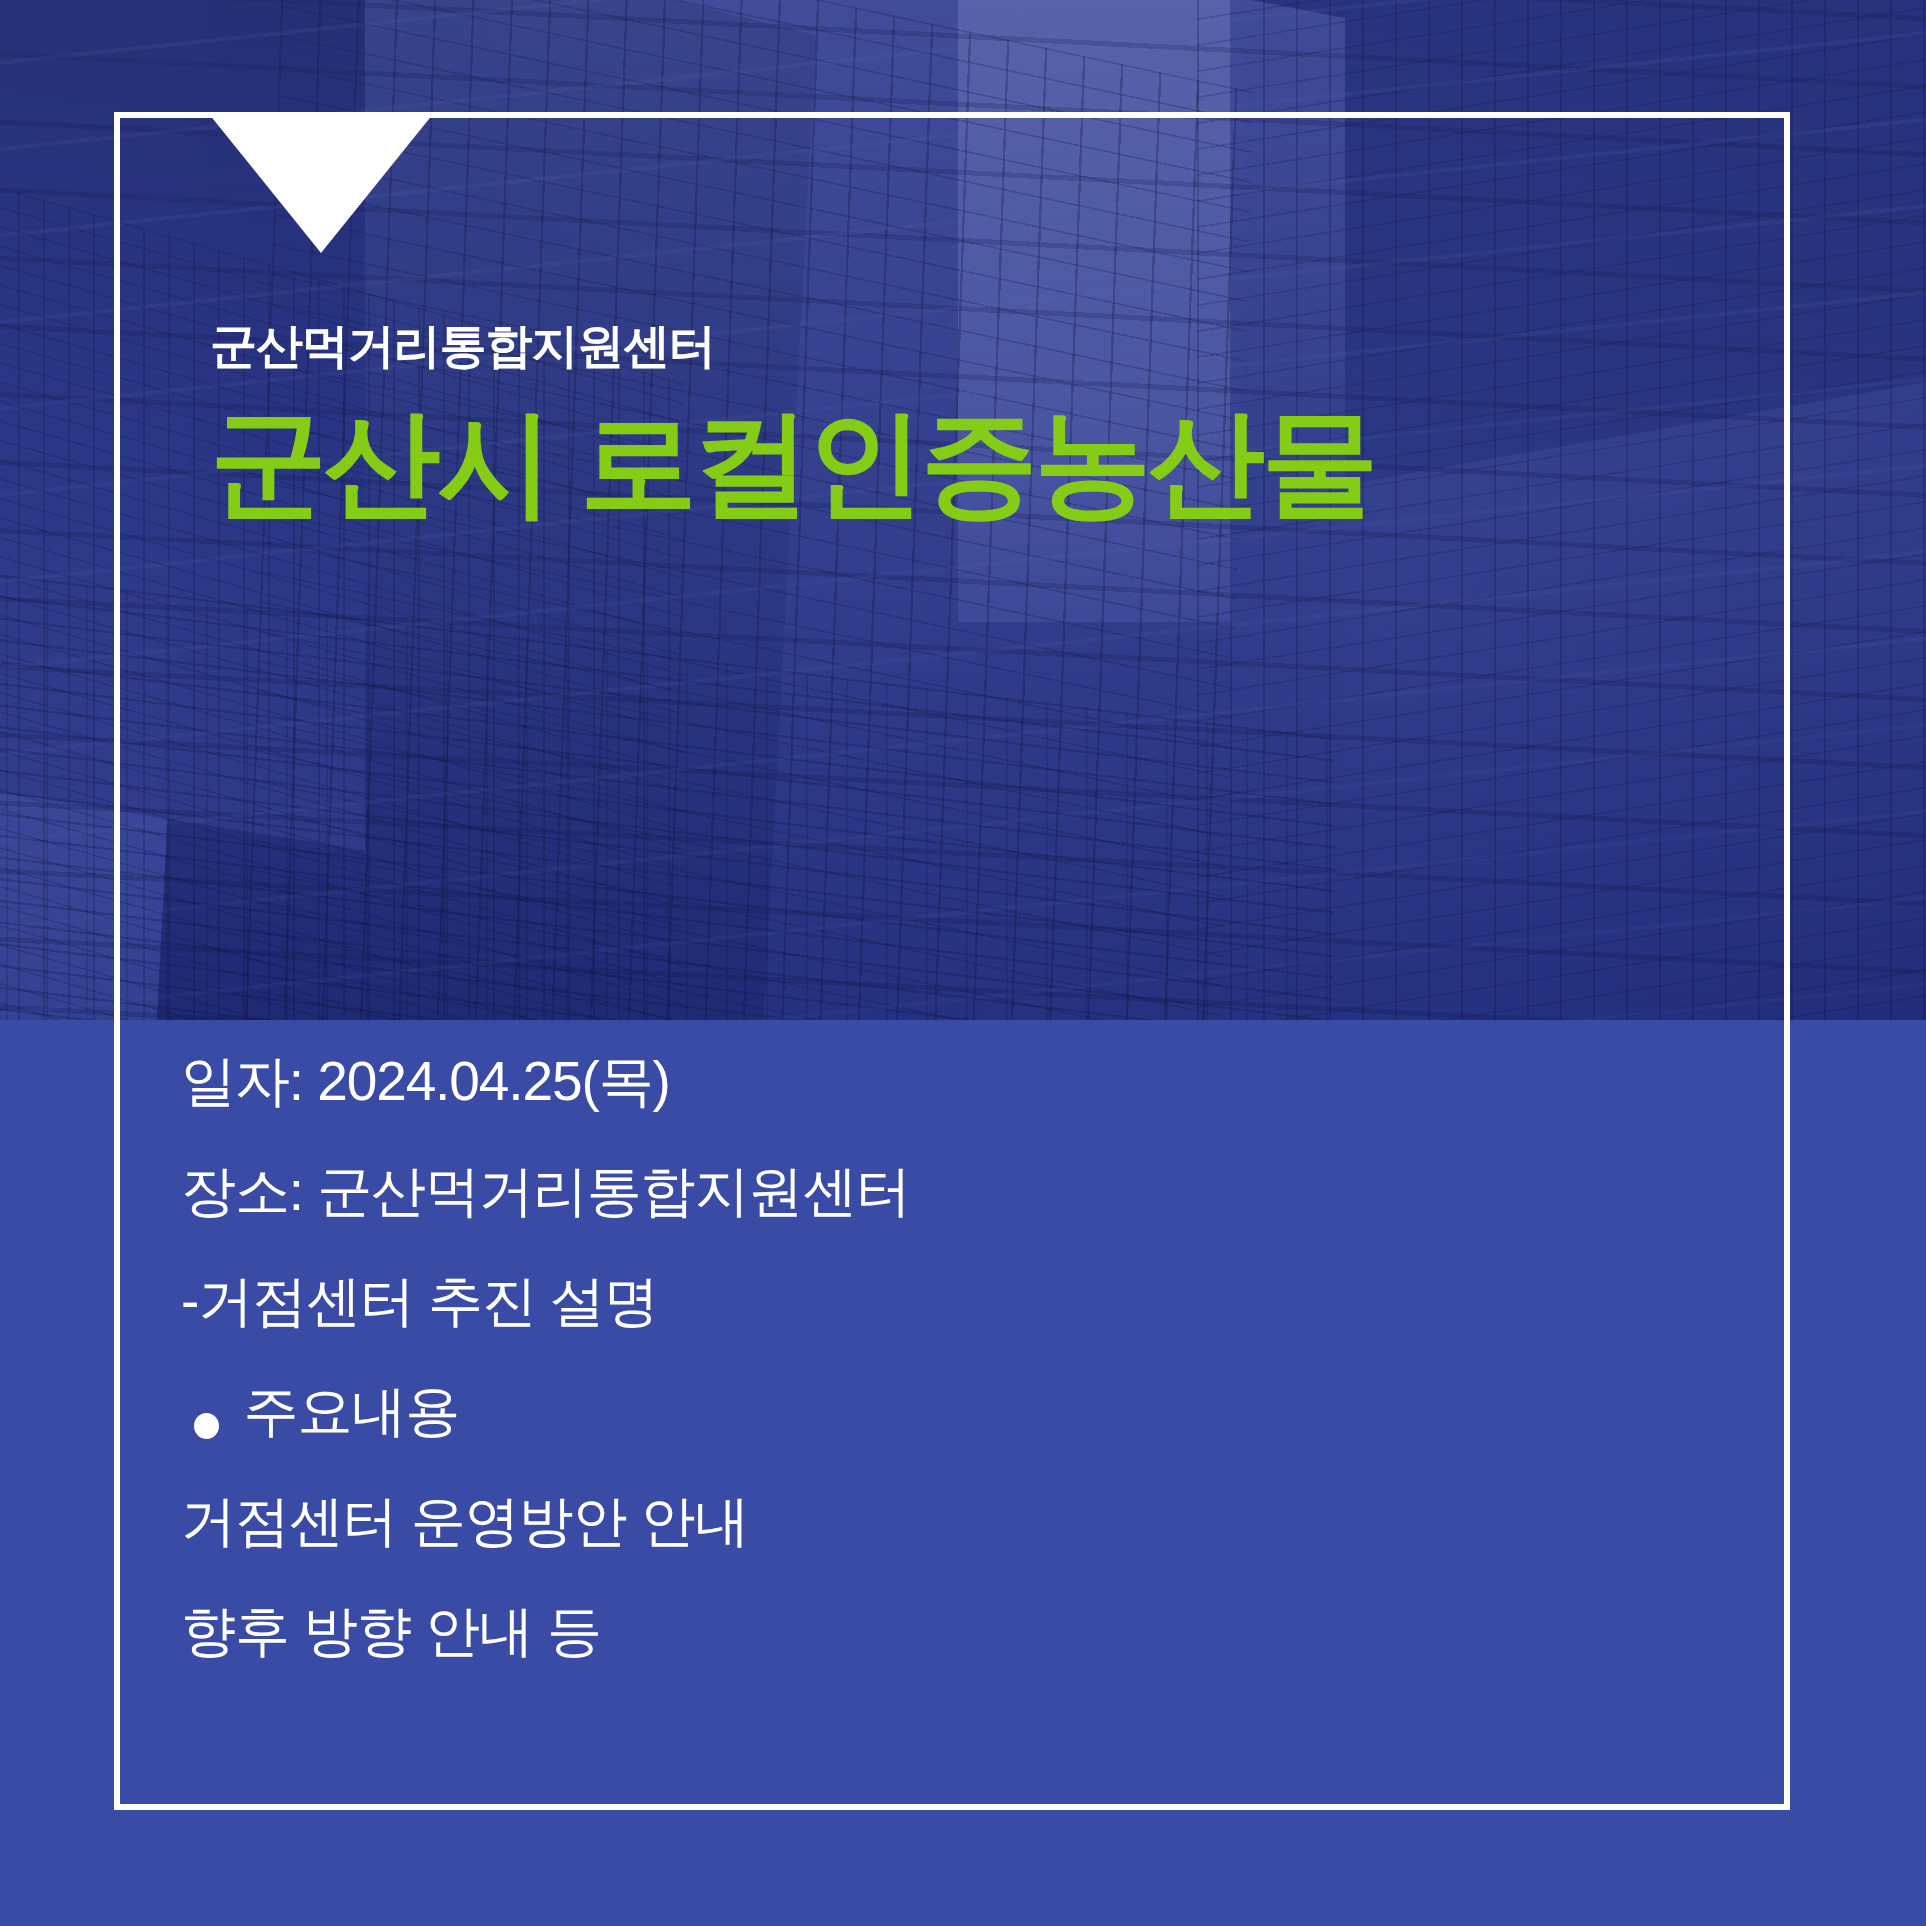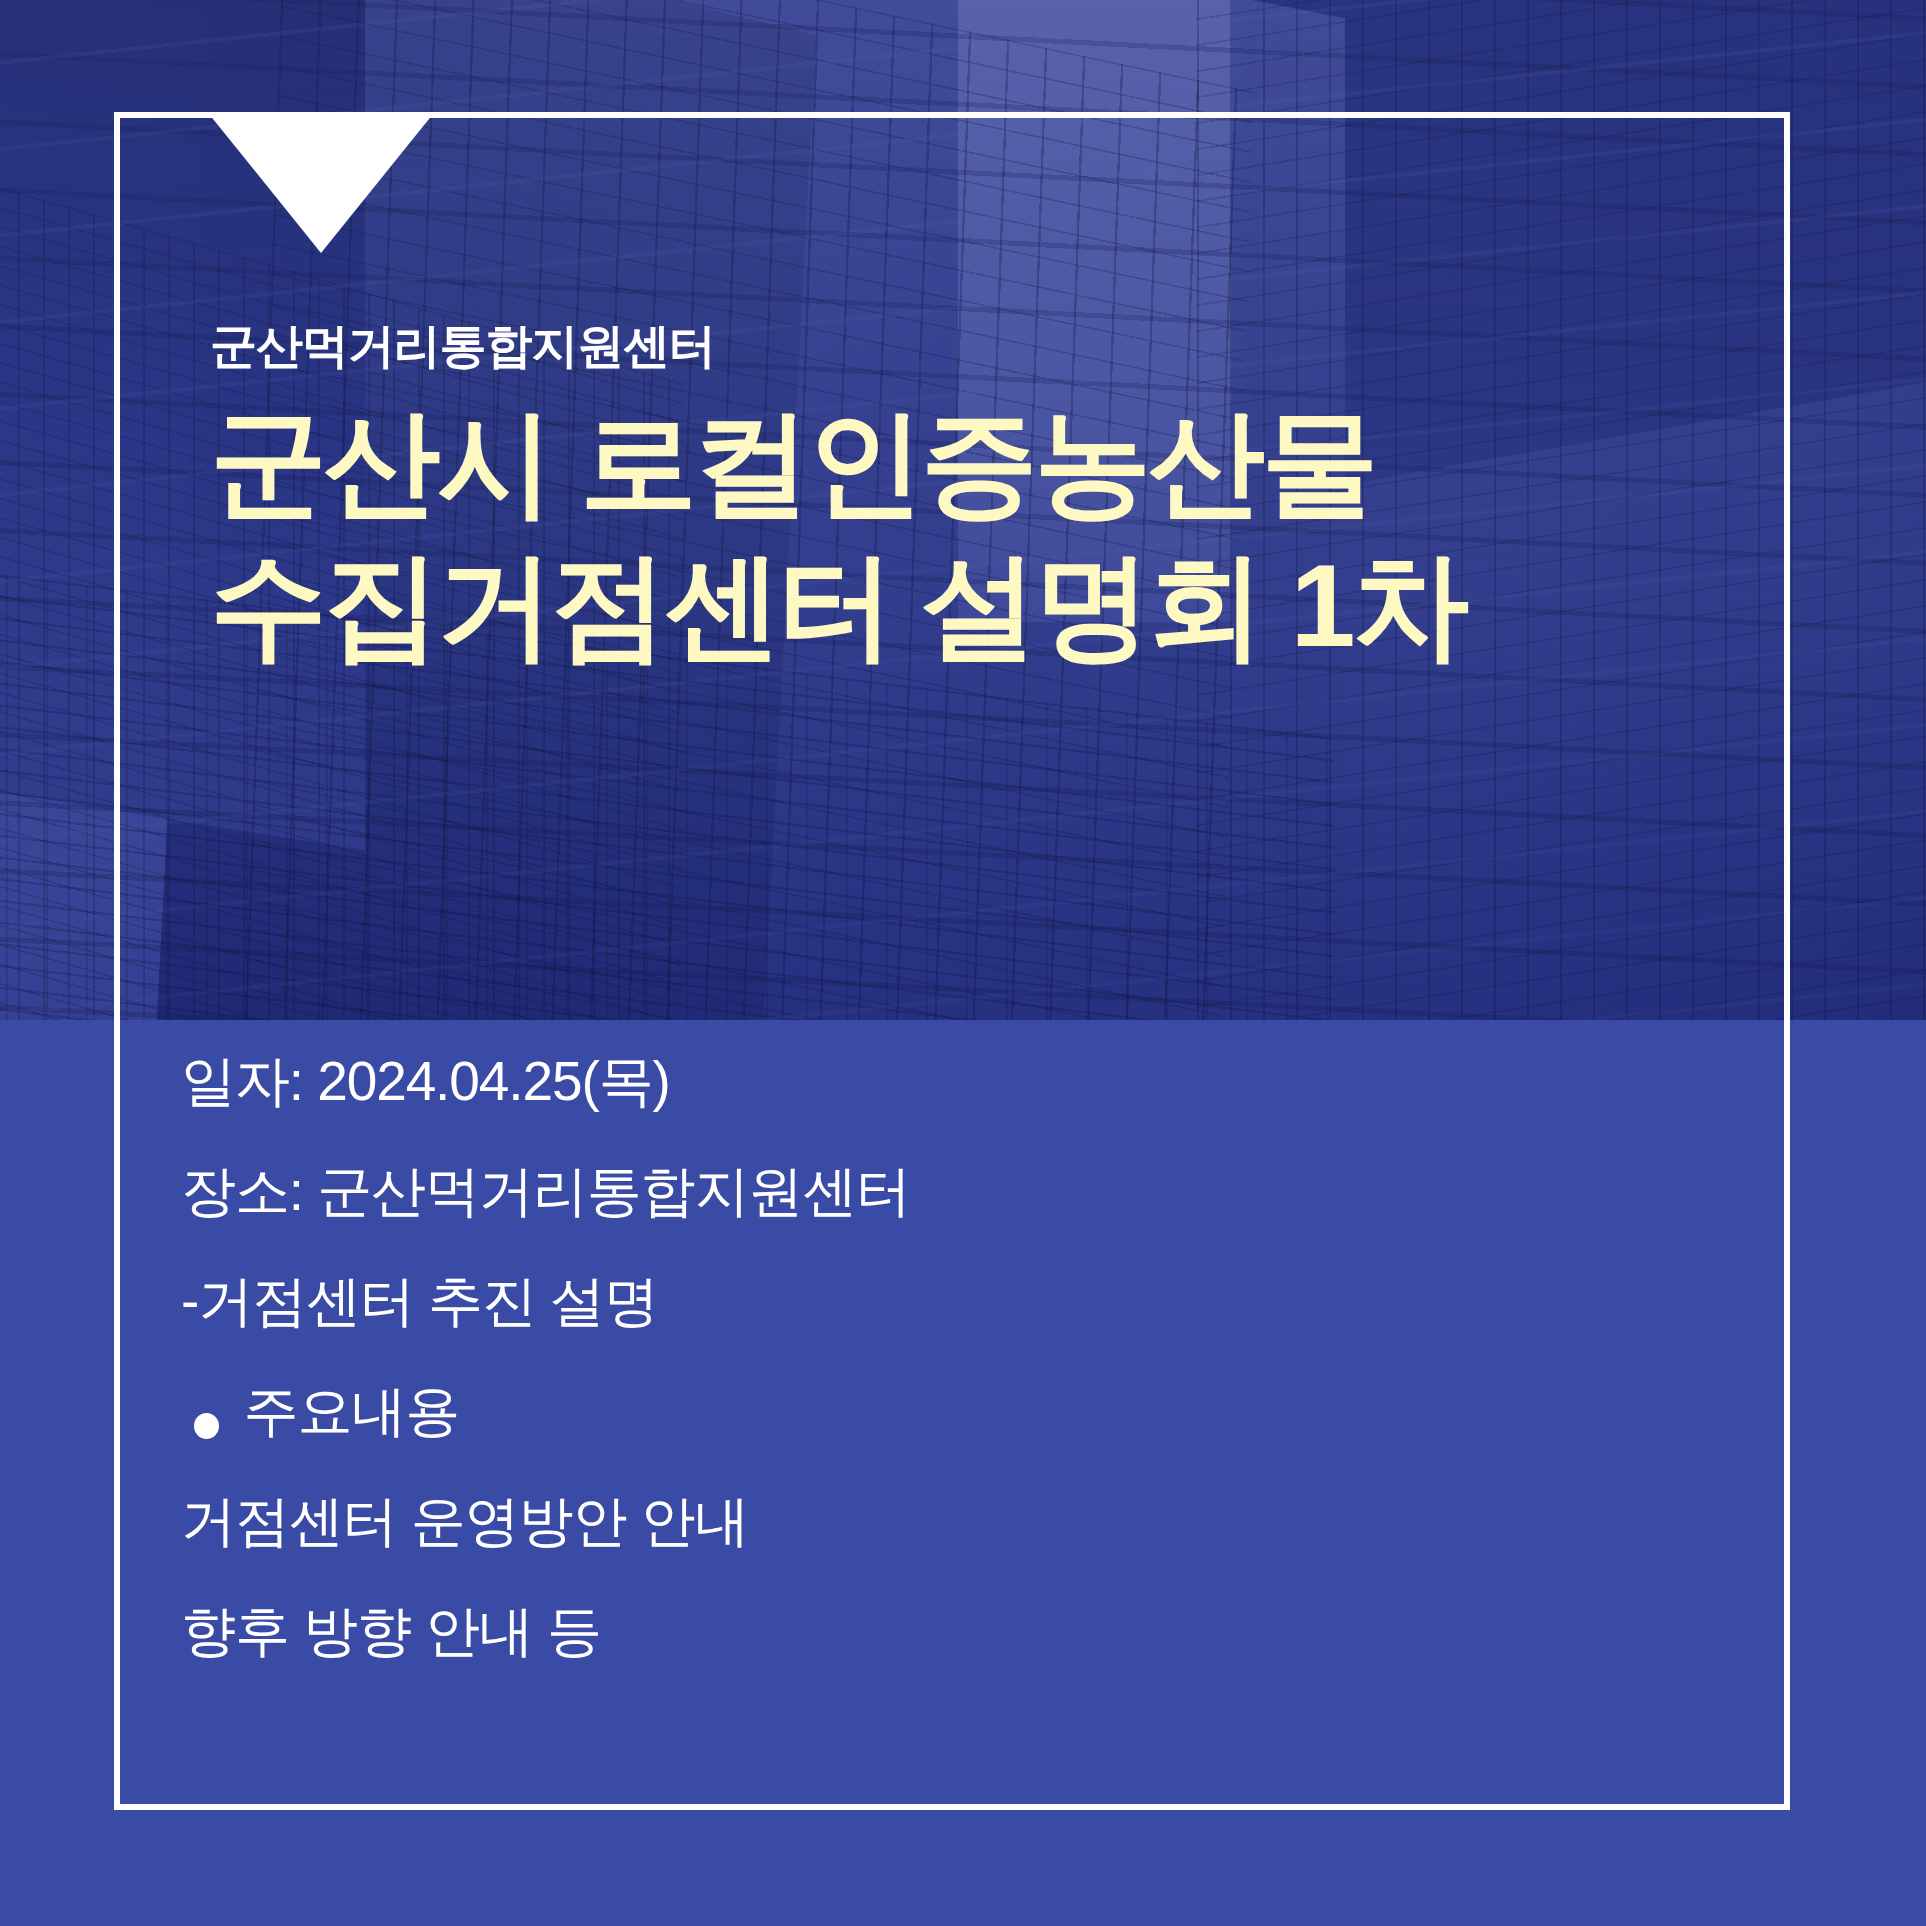--- a/index.html
+++ b/index.html
@@ -139,21 +139,21 @@
   }
   .eyebrow{
     color:#ffffff;
     font-size:47px;
     font-weight:700;
     letter-spacing:-1.1px;
     line-height:1.15;
     margin:0 0 19.4px 0;
   }
   .title-line{
-    color:#fef9c3;
+    color:#84cc16;
     font-size:117px;
     font-weight:900;
     letter-spacing:-3.4px;
     line-height:1.22;
     margin:0;
     white-space:nowrap;
   }
 
   
   .info{
@@ -205,21 +205,20 @@
 
   <div class="lower"></div>
 
   <div class="frame"></div>
 
   <div class="triangle"></div>
 
   <div class="headline">
     <p class="eyebrow">군산먹거리통합지원센터</p>
     <p class="title-line">군산시 로컬인증농산물</p>
-    <p class="title-line">수집거점센터 설명회 1차</p>
   </div>
 
   <div class="info">
     <p class="info-row">
       <span>일자: 2024.04.25(목)</span>
     </p>
     <p class="info-row">
       <span>장소: 군산먹거리통합지원센터</span>
     </p>
     <p class="info-row">

